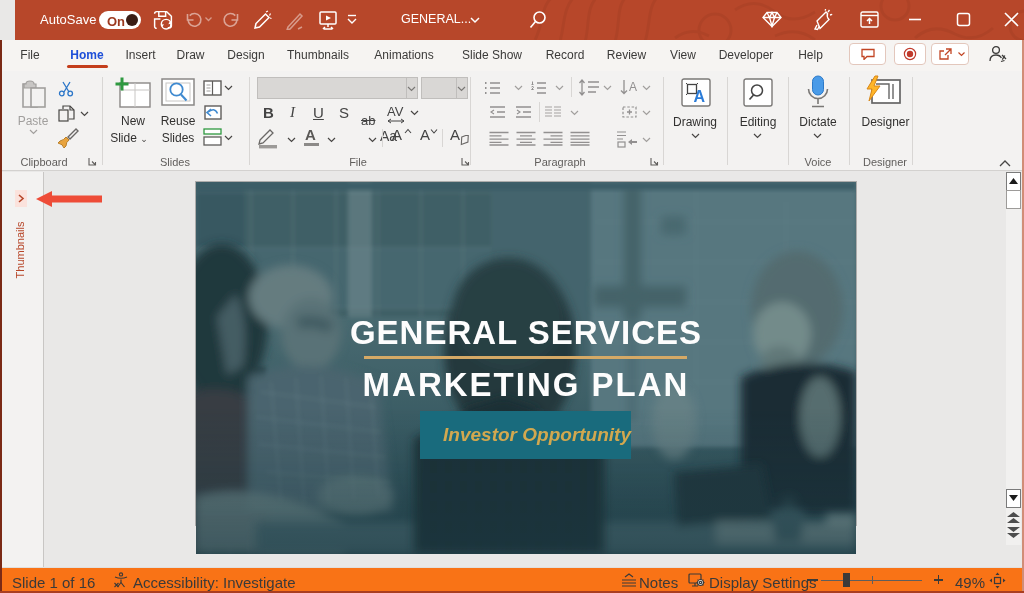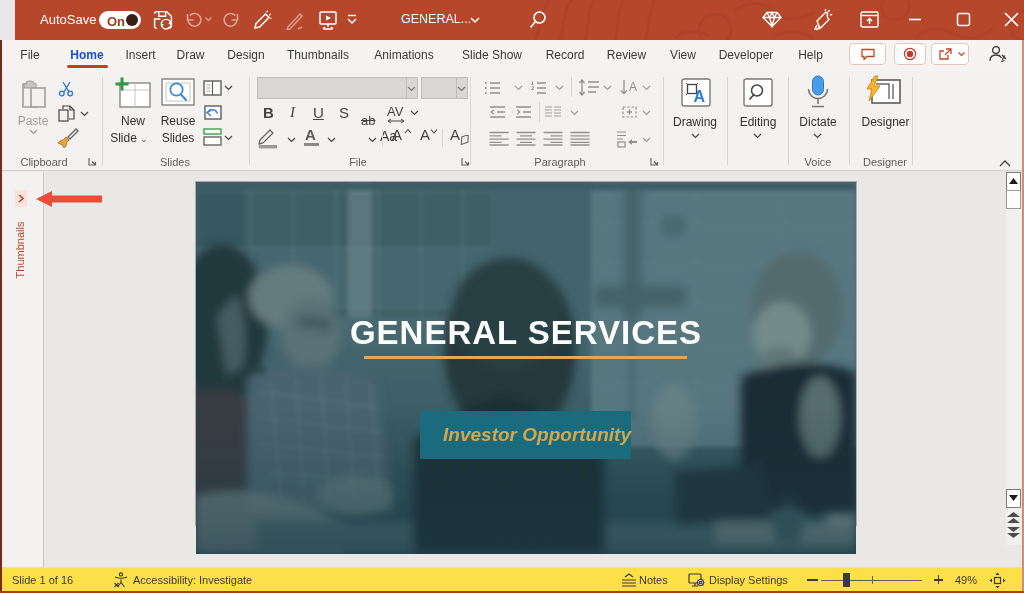--- a/index.html
+++ b/index.html
@@ -19,21 +19,21 @@
   
   #ribbon { position:absolute; left:0; top:71px; width:1024px; height:100px; background:#f3f2f1; border-bottom:1px solid #d3d1cf; }
   .gdiv { position:absolute; top:6px; height:88px; width:1px; background:#d8d6d4; }
   .glabel { position:absolute; top:85px; font-size:11px; color:#605e5c; text-align:center; white-space:nowrap; }
   .launch { position:absolute; width:9px; height:9px; }
   .ribbon-big-label { position:absolute; font-size:12px; color:#323130; text-align:center; white-space:nowrap; }
   #thumbpanel { position:absolute; left:2px; top:172px; width:42px; height:395px; background:#f3f2f1; border-right:1px solid #c8c6c4; }
   #slide { position:absolute; left:196px; top:182px; width:660px; height:343px; background:#3c6167; box-shadow:0 0 0 1px #adacab; }
 
   
-  #status { position:absolute; left:0; top:567px; width:1024px; height:24px; background:#fde047; border-top:1px solid #e1dfdd; font-size:11px; color:#3b3a39; }
+  #status { position:absolute; left:0; top:567px; width:1024px; height:24px; background:#f97316; border-top:1px solid #e1dfdd; font-size:15px; color:#3b3a39; }
   #redband { position:absolute; left:0; top:591px; width:1024px; height:2px; background:#a93e21; }
   #lborder { position:absolute; left:0; top:40px; width:2px; height:551px; background:#7b2a16; }
   #rborder { position:absolute; left:1022px; top:40px; width:2px; height:551px; background:#d18d77; }
 </style>
 </head>
 <body>
 
 <div id="titlebar">
   <svg class="abs" style="left:0;top:0" width="1024" height="40" viewBox="0 0 1024 40">
     <g stroke="#a23d23" fill="none" stroke-width="3" opacity="0.38">
@@ -554,20 +554,21 @@
         <path d="M220 275 h150 M220 295 h160 M220 315 h160 M220 335 h160 M220 355 h160"></path>
       </g>
     </g>
     <rect x="0" y="0" width="660" height="8" fill="#40606a" filter="url(#blur2)"></rect>
     <rect y="225" width="660" height="147" fill="url(#botg)"></rect>
       <rect width="660" height="372" fill="#2e525b" opacity="0.22"></rect>
   </svg>
 
   <div class="abs" style="left:0px;top:134px;width:660px;text-align:center;color:#fdfdfd;font-size:33px;font-weight:bold;letter-spacing:1px;line-height:1;">GENERAL SERVICES</div>
   <div class="abs" style="left:168px;top:174px;width:323px;height:2.5px;background:#d5a966;"></div>
+  <div class="abs" style="left:0px;top:186px;width:660px;text-align:center;color:#fdfdfd;font-size:33px;font-weight:bold;letter-spacing:2px;line-height:1;">MARKETING PLAN</div>
   <div class="abs" style="left:224px;top:229px;width:211px;height:48px;background:#196b7d;"></div>
   <div class="abs" style="left:224px;top:242px;width:211px;text-align:right;color:#d2a84f;font-size:19px;font-weight:bold;font-style:italic;white-space:nowrap;">Investor Opportunity</div>
 </div>
 
 <div class="abs" style="left:1006px;top:172px;width:15px;height:373px;background:#f1f0ef;"></div>
 <div class="abs" style="left:1006px;top:172px;width:15px;height:19px;background:#ffffff;border:1px solid #7a7a7a;"></div>
 <svg class="abs" style="left:1009px;top:178px" width="9" height="6" viewBox="0 0 9 6">
     <path d="M4.5 0 L9 6 L0 6 Z" fill="#1b1b1b"></path>
   </svg>
 <div class="abs" style="left:1006px;top:190px;width:15px;height:19px;background:#ffffff;border:1px solid #9d9b99;"></div>

